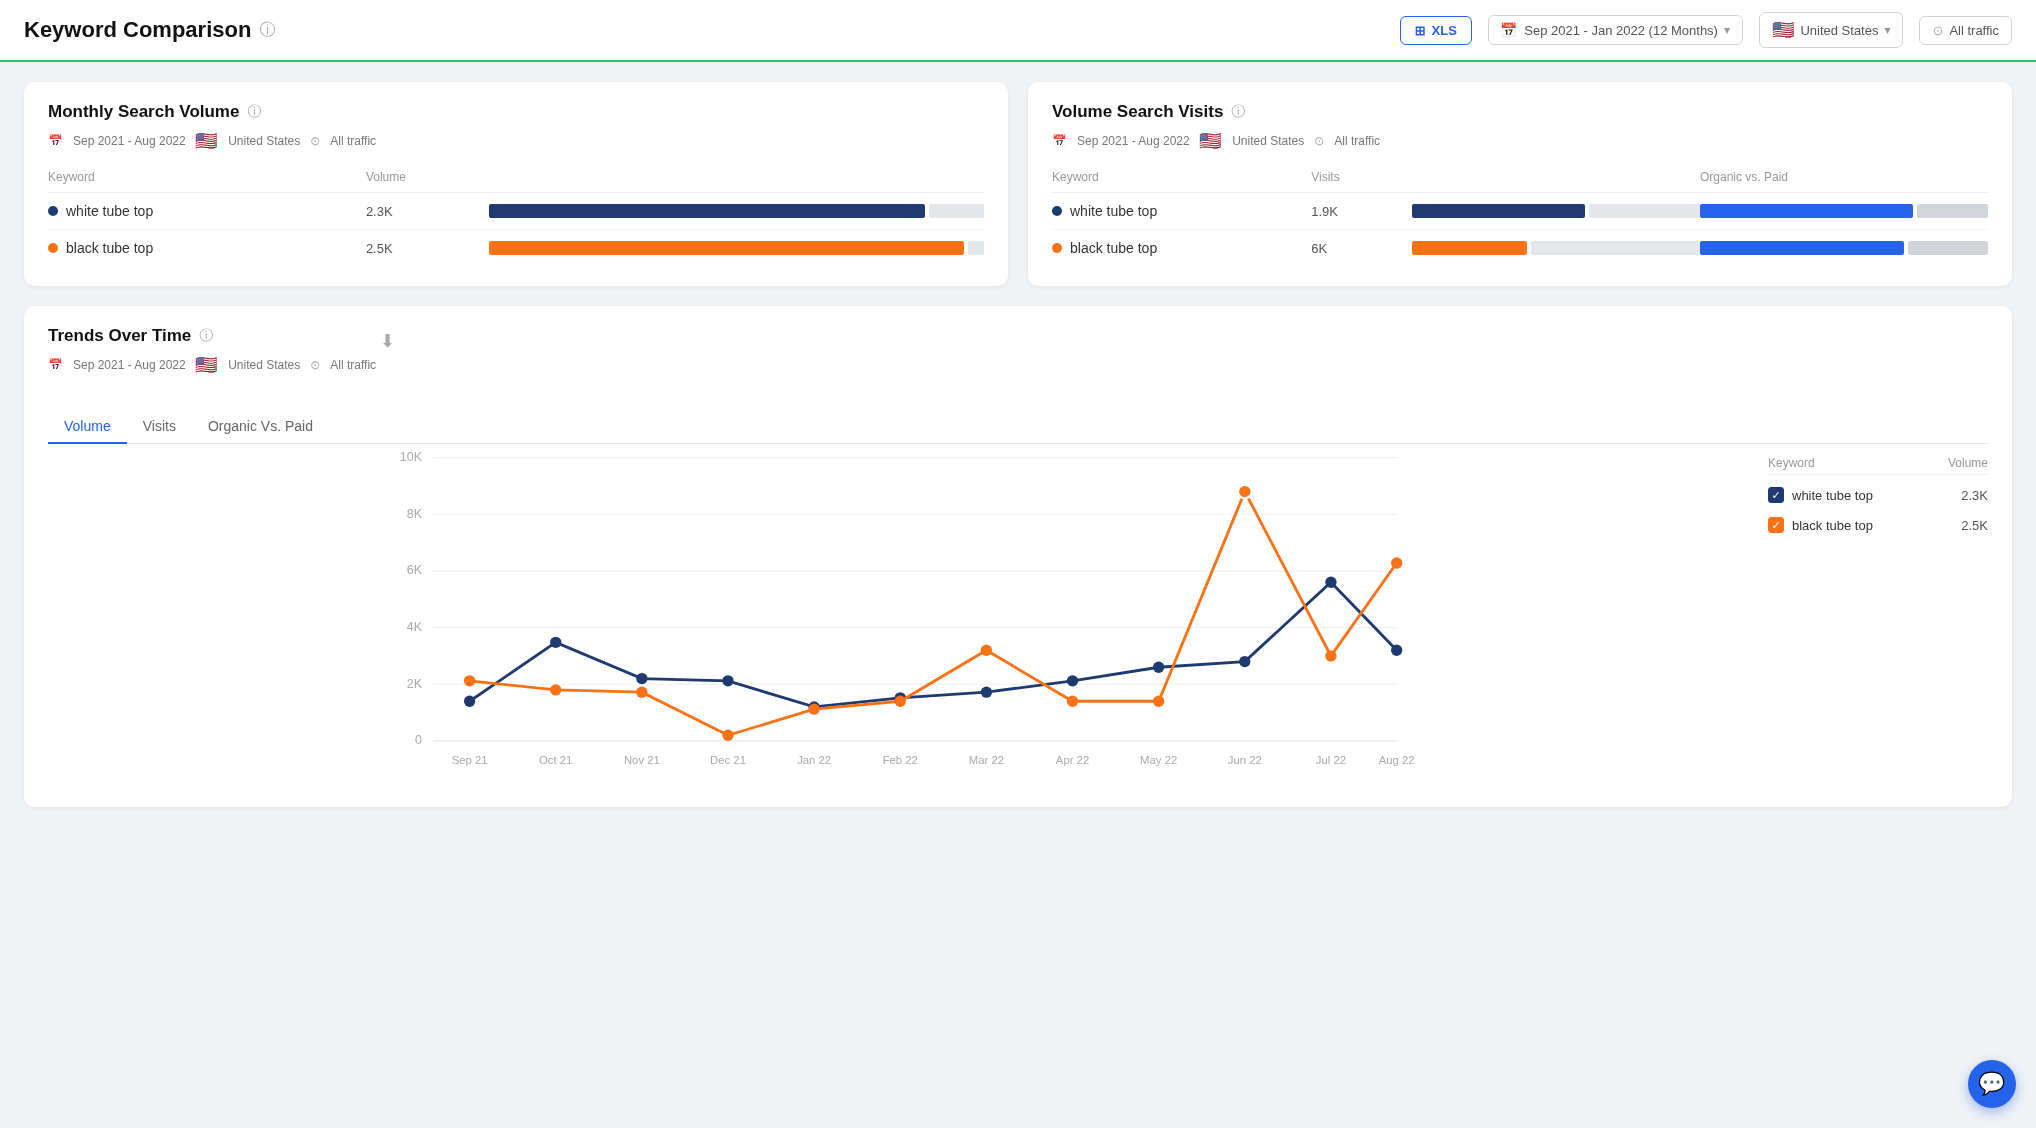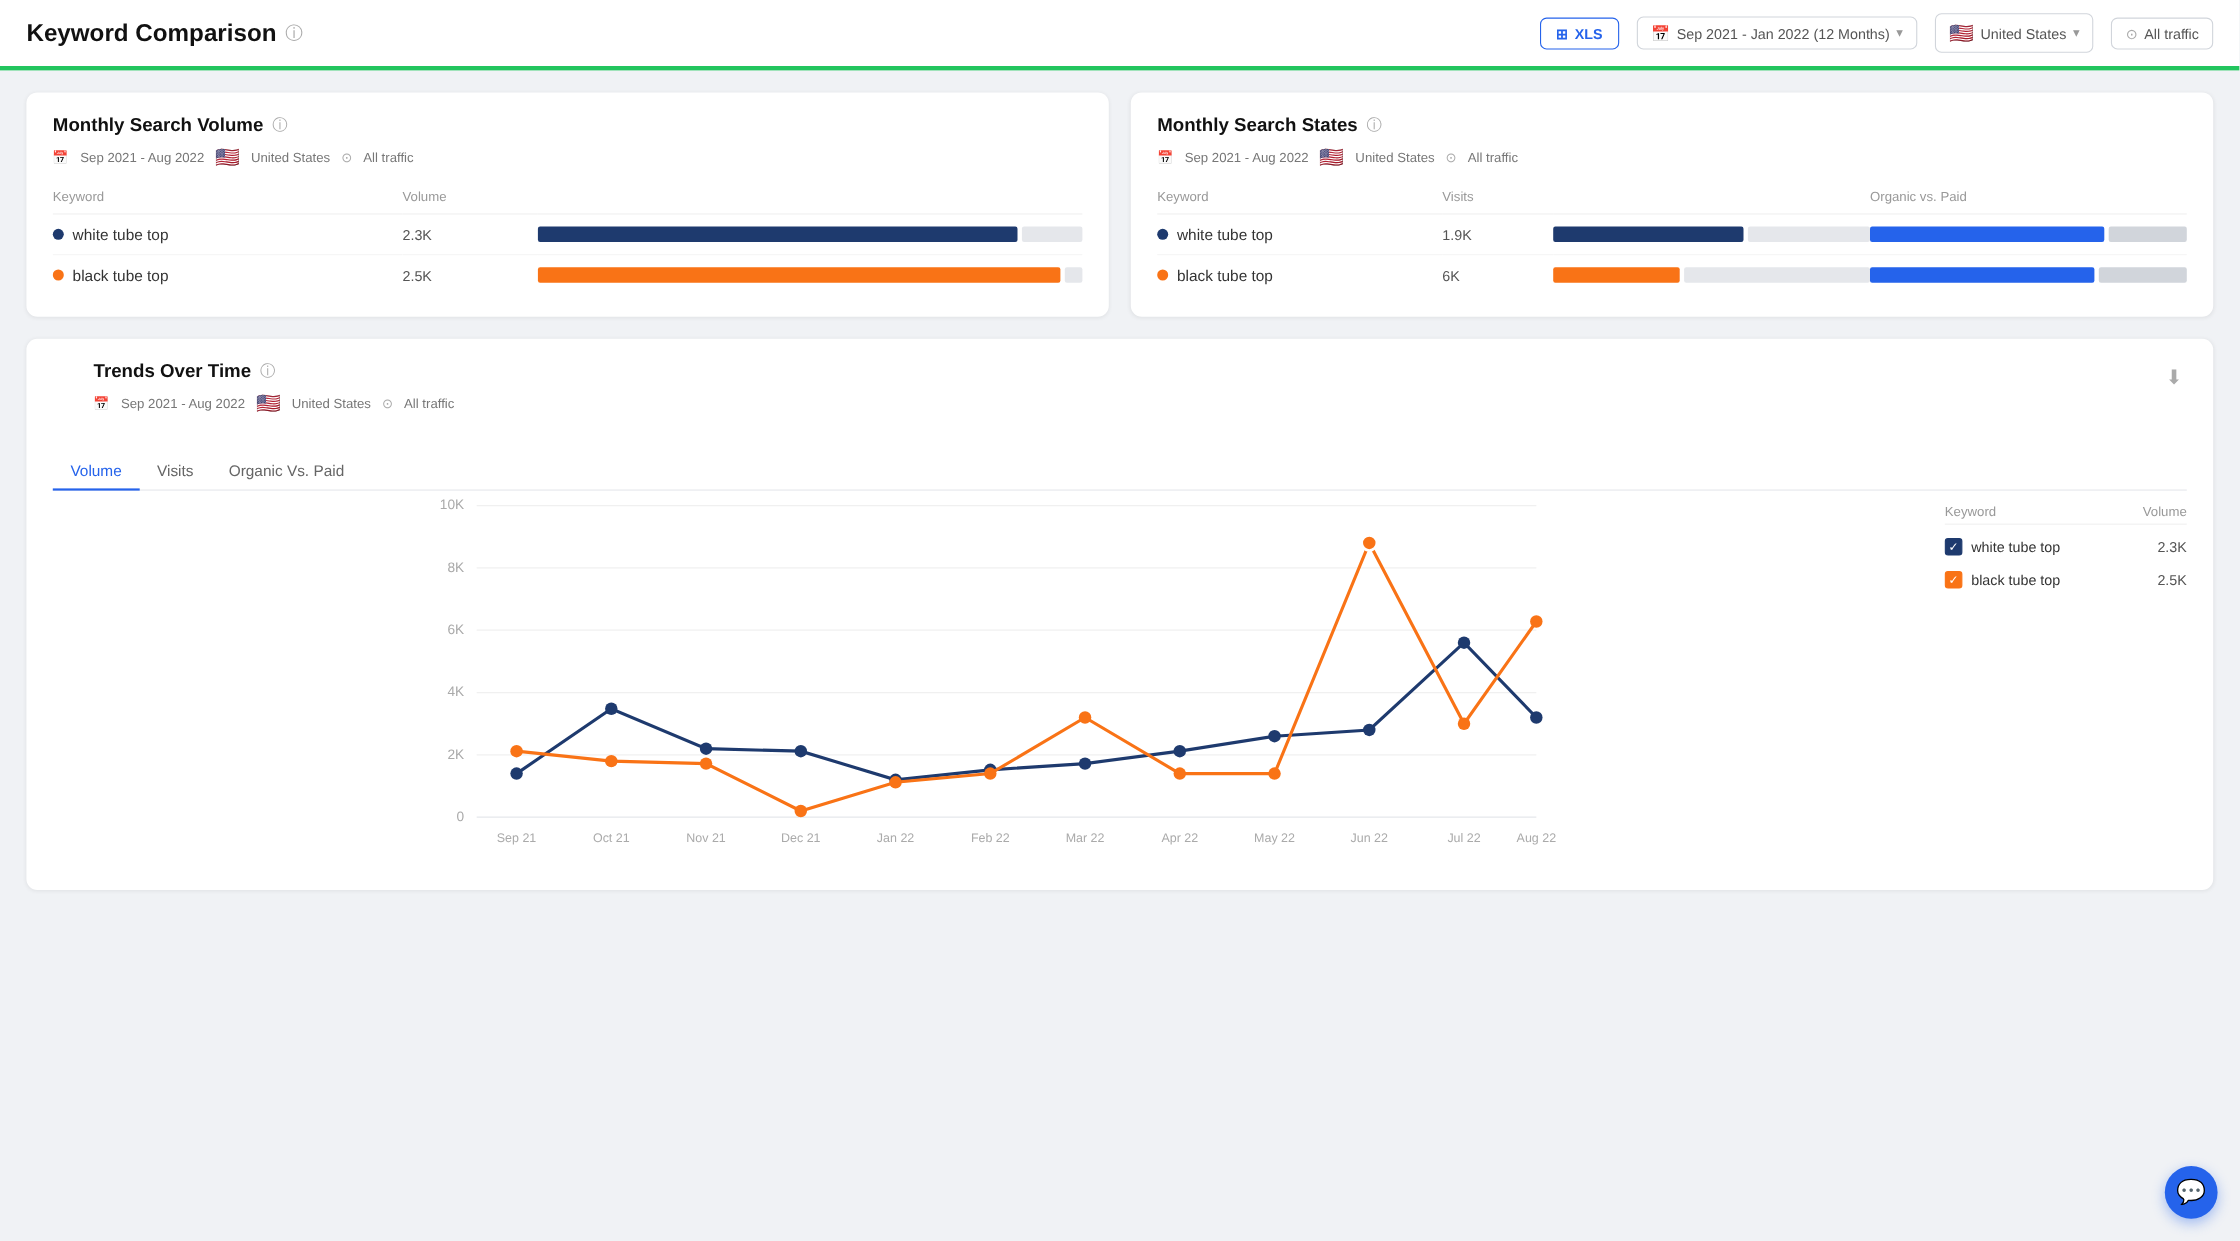--- a/index.html
+++ b/index.html
@@ -1,20 +1,20 @@
 <!DOCTYPE html>
 <html><head>
   <meta charset="utf-8">
   <style>
     * { box-sizing: border-box; margin: 0; padding: 0; }
     body { font-family: -apple-system, BlinkMacSystemFont, 'Segoe UI', sans-serif; background: #f0f2f5; color: #333; font-size: 14px; }
 
     .header {
       display: flex; align-items: center; padding: 12px 24px;
-      background: #fff; border-bottom: 4px solid #22c55e;
+      background: #fff; border-bottom: 2px solid #22c55e;
     }
     .header-title { font-size: 22px; font-weight: 700; color: #111; margin-right: 8px; }
     .header-info-icon { color: #aaa; font-size: 16px; cursor: pointer; }
     .header-actions { margin-left: auto; display: flex; align-items: center; gap: 16px; }
     .xls-btn {
       display: flex; align-items: center; gap: 6px; padding: 6px 14px;
       border: 1.5px solid #2563eb; border-radius: 6px; color: #2563eb;
       background: #fff; font-weight: 600; cursor: pointer; font-size: 13px;
     }
     .xls-icon { font-weight: 700; }
@@ -53,21 +53,21 @@
     .bar-fill { height: 14px; border-radius: 2px; }
     .bar-gray { height: 14px; border-radius: 2px; background: #e5e7eb; flex: 1; }
 
     .volume-col { width: 70px; color: #555; font-size: 13px; }
     .bar-col { width: 280px; }
 
     .organic-col { width: 200px; }
 
     
     .trends-card { background: #fff; border-radius: 10px; padding: 20px 24px; box-shadow: 0 1px 4px rgba(0,0,0,0.07); }
-    .trends-header { display: flex; justify-content: space-between; align-items: flex-start; margin-left: 37px; }
+    .trends-header { display: flex; justify-content: flex-start; align-items: flex-start; }
     .download-btn { background: none; border: none; cursor: pointer; color: #aaa; font-size: 18px; padding: 4px; }
 
     .tabs { display: flex; gap: 0; margin-top: 16px; border-bottom: 1px solid #e5e7eb; }
     .tab {
       padding: 8px 16px; cursor: pointer; font-size: 14px; color: #666;
       border-bottom: 2px solid transparent; margin-bottom: -1px;
     }
     .tab.active { color: #2563eb; border-bottom-color: #2563eb; font-weight: 500; }
 
     .chart-area { display: flex; gap: 20px; }
@@ -175,21 +175,21 @@
           <div class="bar-gray" style="width:4%;"></div>
         </div>
       </td>
     </tr>
           </tbody>
       </table>
     </div>
 
     <div class="card">
       <div class="card-title">
-        <span>Monthly Search States</span>
+        <span>Volume Search Visits</span>
         <span style="color:#aaa;font-size:14px;font-weight:400;">ⓘ</span>
       </div>
       <div class="card-subtitle">
         <span style="color:#aaa;">📅</span>
         <span>Sep 2021 - Aug 2022</span>
         <span class="flag-icon">🇺🇸</span>
         <span>United States</span>
         <span style="color:#aaa;">⊙</span>
         <span>All traffic</span>
       </div>

